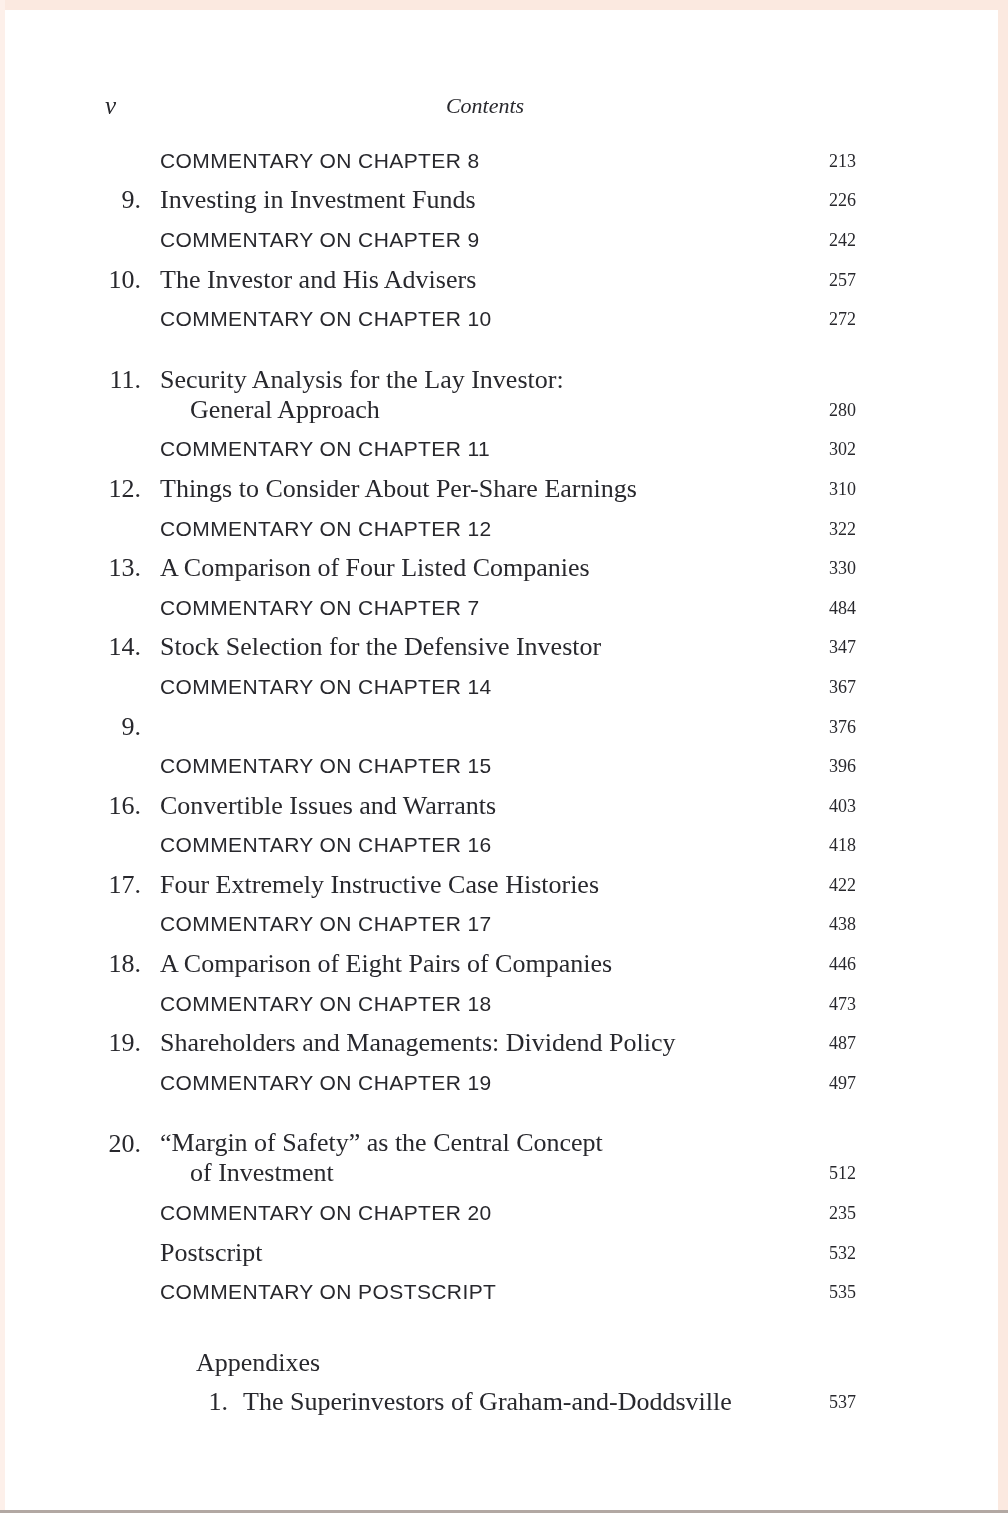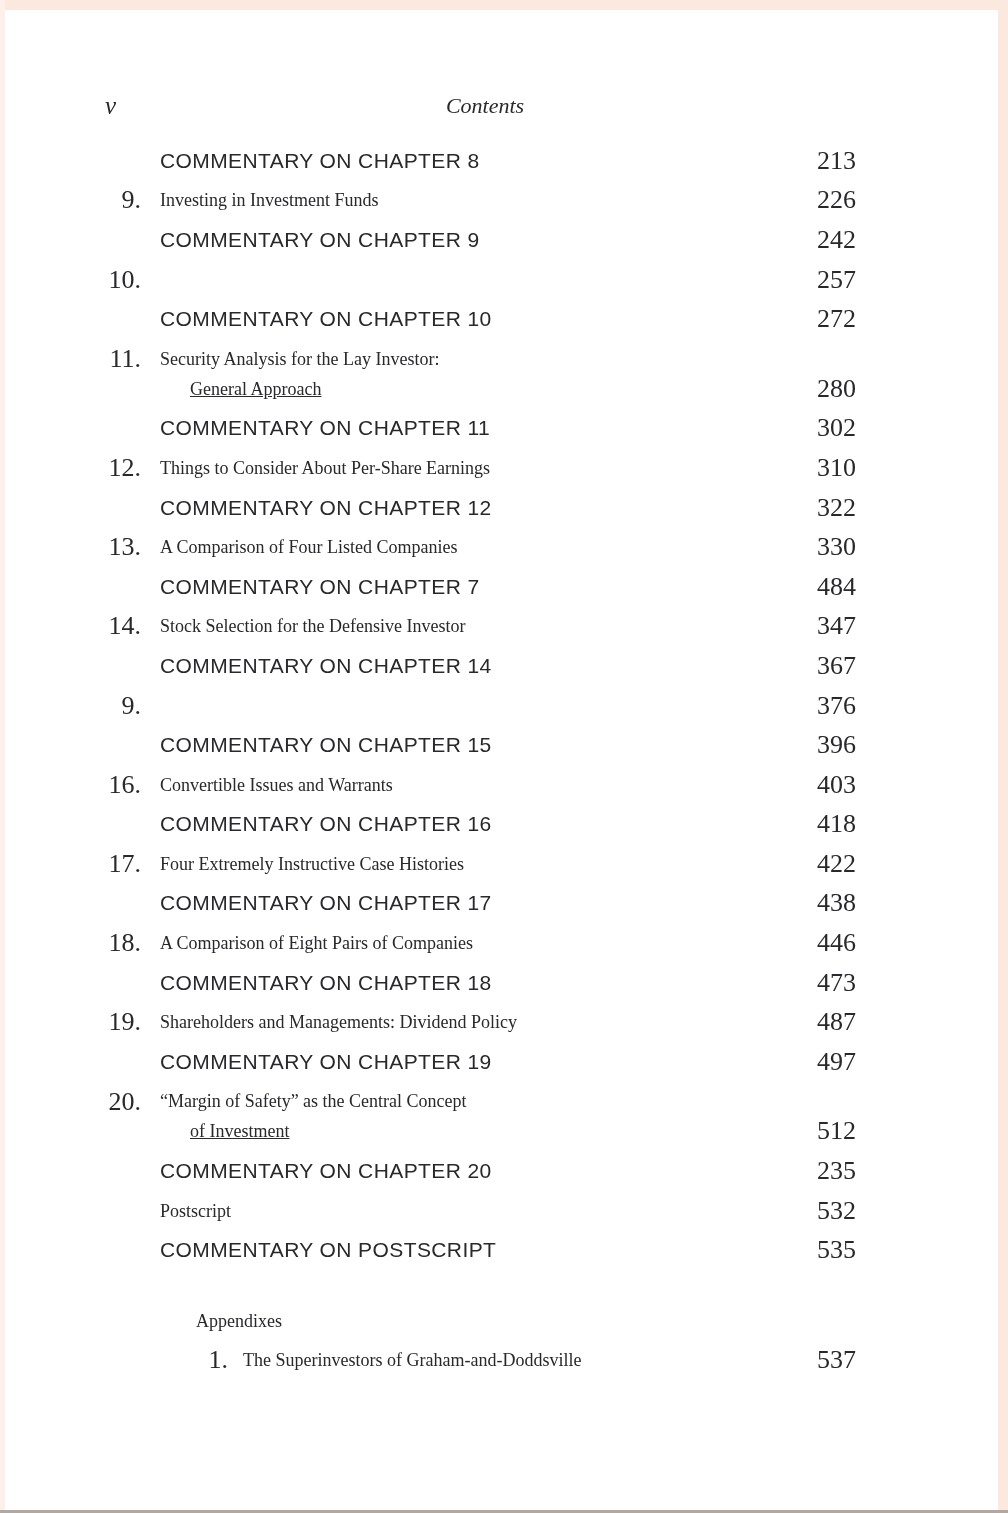--- a/index.html
+++ b/index.html
@@ -23,29 +23,29 @@
     position: absolute; left: 105px; top: 0;
     font-style: italic; font-size: 25px; line-height: 32px;
   }
   .running-head {
     width: 100%; text-align: center;
     font-style: italic; font-size: 22px; line-height: 32px;
   }
 
   .toc { position: absolute; top: 141px; left: 8px; width: 848px; }
   .row { display: flex; align-items: center; height: 39.6px; }
-  .row.two { height: 69.6px; }
+  .row.two { height: 69.6px; margin-top: 21px; }
   .num {
     width: 133px; flex-shrink: 0; text-align: right;
     font-size: 26px; line-height: 30px;
   }
-  .title { flex: 0 1 auto; padding-left: 19px; font-size: 18px; line-height: 30px; }
+  .title { flex: 0 1 auto; padding-left: 19px; font-size: 26px; line-height: 30px; }
   .t1, .t2 { display: block; }
-  .t2 { padding-left: 30px; text-decoration: underline; }
-  .page-num { margin-left: auto; text-align: right; font-size: 26px; line-height: 30px; }
+  .t2 { padding-left: 30px; }
+  .page-num { margin-left: auto; text-align: right; font-size: 18px; line-height: 30px; }
 
   .row.two .num  { align-self: flex-start; margin-top: 5px; }
   .row.two .page-num { align-self: flex-end; margin-bottom: 5px; }
 
   .row.commentary .title {
     font-family: "Liberation Sans", sans-serif;
     font-size: 21px; letter-spacing: 0.4px; line-height: 26px;
   }
   .row.section { margin-top: 31px; padding-left: 36px; }
   .row.appendix .num { width: 220px; }
@@ -76,20 +76,21 @@
         <span class="title">Investing in Investment Funds</span>
         <span class="page-num">226</span>
       </div>
       <div class="row commentary">
         <span class="num"></span>
         <span class="title">COMMENTARY ON CHAPTER 9</span>
         <span class="page-num">242</span>
       </div>
       <div class="row chapter">
         <span class="num">10.</span>
+        <span class="title">The Investor and His Advisers</span>
         <span class="page-num">257</span>
       </div>
       <div class="row commentary">
         <span class="num"></span>
         <span class="title">COMMENTARY ON CHAPTER 10</span>
         <span class="page-num">272</span>
       </div>
       <div class="row chapter two">
         <span class="num">11.</span>
         <span class="title">

